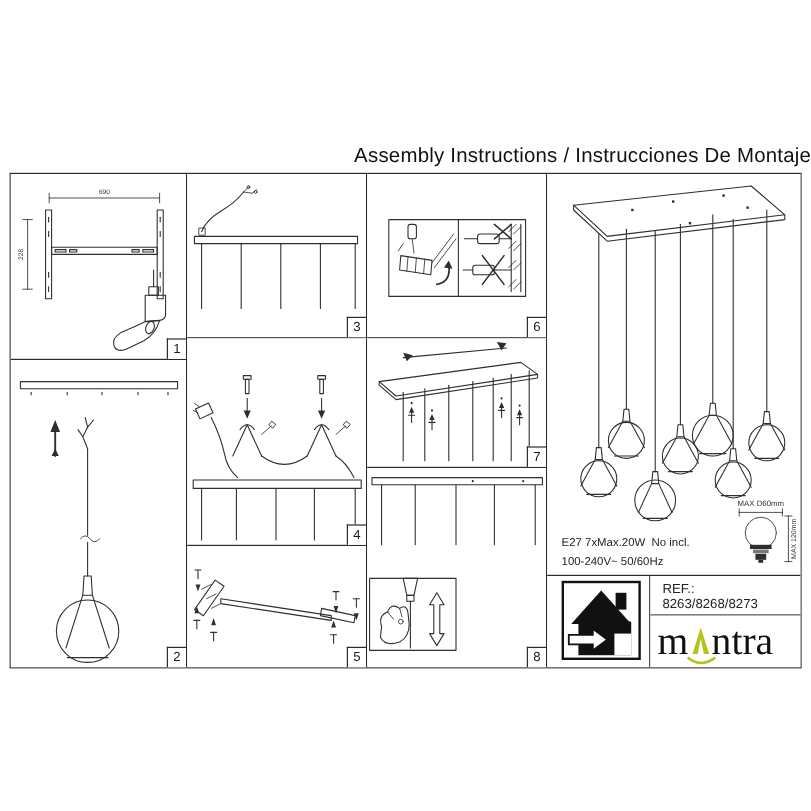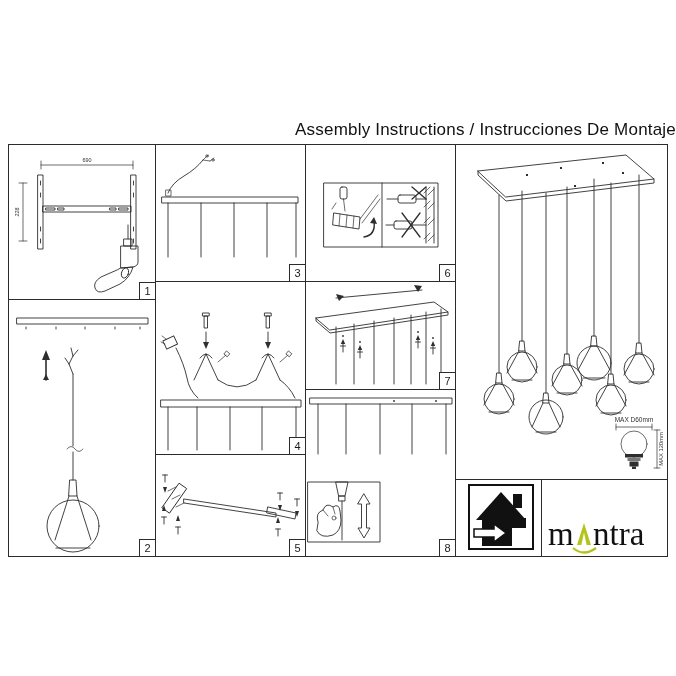--- a/index.html
+++ b/index.html
@@ -388,35 +388,42 @@
             <circle cx="178" cy="299" r="13"></circle>
           </g>
           <rect x="169" y="309" width="18" height="3.5" class="solid"></rect>
           <rect x="171.5" y="313" width="13" height="3" style="fill:#777;"></rect>
           <rect x="173.5" y="316.5" width="9" height="5" class="solid"></rect>
           <rect x="176" y="321.5" width="4" height="2.5" class="solid"></rect>
         </g>
         <text x="178" y="277" font-size="6.5" text-anchor="middle">MAX D60mm</text>
         <text font-size="5.8" text-anchor="middle" transform="rotate(-90 207 304) translate(207 304)">MAX 120mm</text>
       </svg>
+      <div class="specs"><span>E27 7xMax.20W  No incl.</span><br><span>100-240V~ 50/60Hz</span></div>
     </div>
 
     <div class="cell bR" style="left:447px;top:335px;width:86px;height:76px;">
       <svg width="86" height="76" viewBox="0 0 86 76">
         <rect x="13" y="5" width="64" height="64" fill="none" stroke="#111" stroke-width="2"></rect>
         <g>
           <polygon points="45,12 20,40 70,40" fill="#111"></polygon>
           <rect x="57" y="14" width="9" height="14" fill="#111"></rect>
           <rect x="26" y="38" width="44" height="28" fill="#111"></rect>
           <rect x="56" y="48" width="14" height="18" fill="#fff"></rect>
           <polygon points="18,49 38,49 38,44 50,53 38,62 38,57 18,57" fill="#fff" stroke="#111" stroke-width="1.5"></polygon>
         </g>
       </svg>
     </div>
 
+    <div class="cell bB" style="left:533px;top:335px;width:125px;height:33px;">
+      <div class="refwrap">
+        <div class="ref-label">REF.:</div>
+        <div class="ref-nums">8263/8268/8273</div>
+      </div>
+    </div>
 
     <div class="cell logo-cell" style="left:533px;top:368px;width:125px;height:43px;">
       <svg width="118" height="42" viewBox="0 0 118 42">
         <text x="2" y="31" font-size="33" style="font-family:'Liberation Serif',serif;fill:#111;">m</text>
         <polygon points="31,31 38,9 45,31 40.6,31 38,18.5 35.4,31" fill="#b5c31d"></polygon>
         <text x="47" y="31" font-size="33" style="font-family:'Liberation Serif',serif;fill:#111;">ntra</text>
         <path d="M27,34 Q38,43 50,34" fill="none" stroke-width="2.2" stroke="#b5c31d"></path>
       </svg>
     </div>
 

